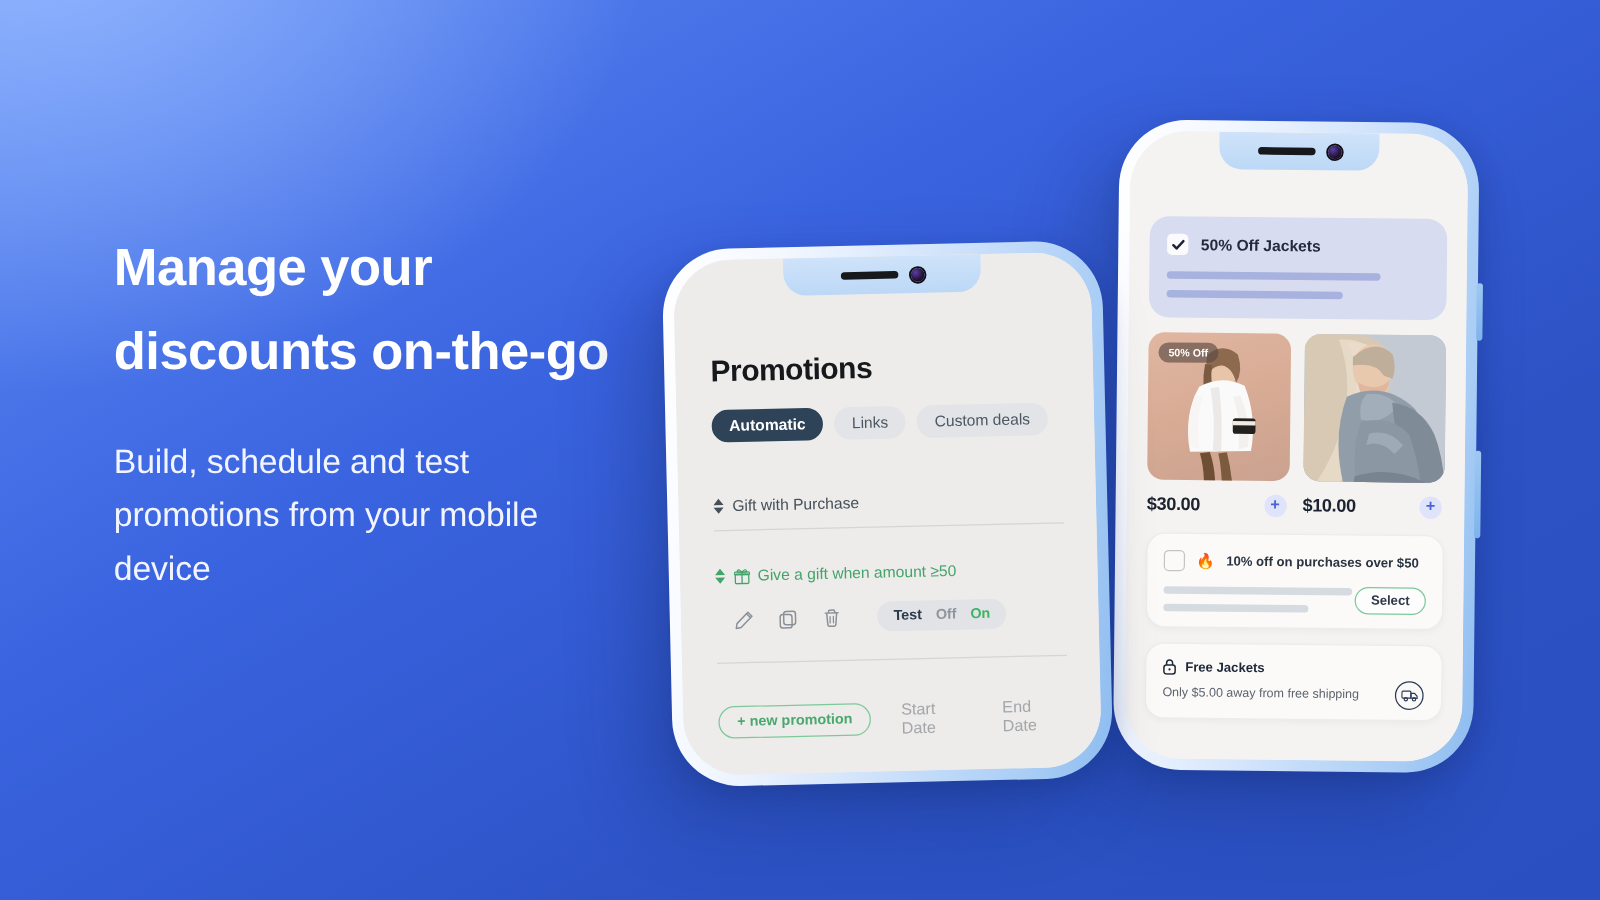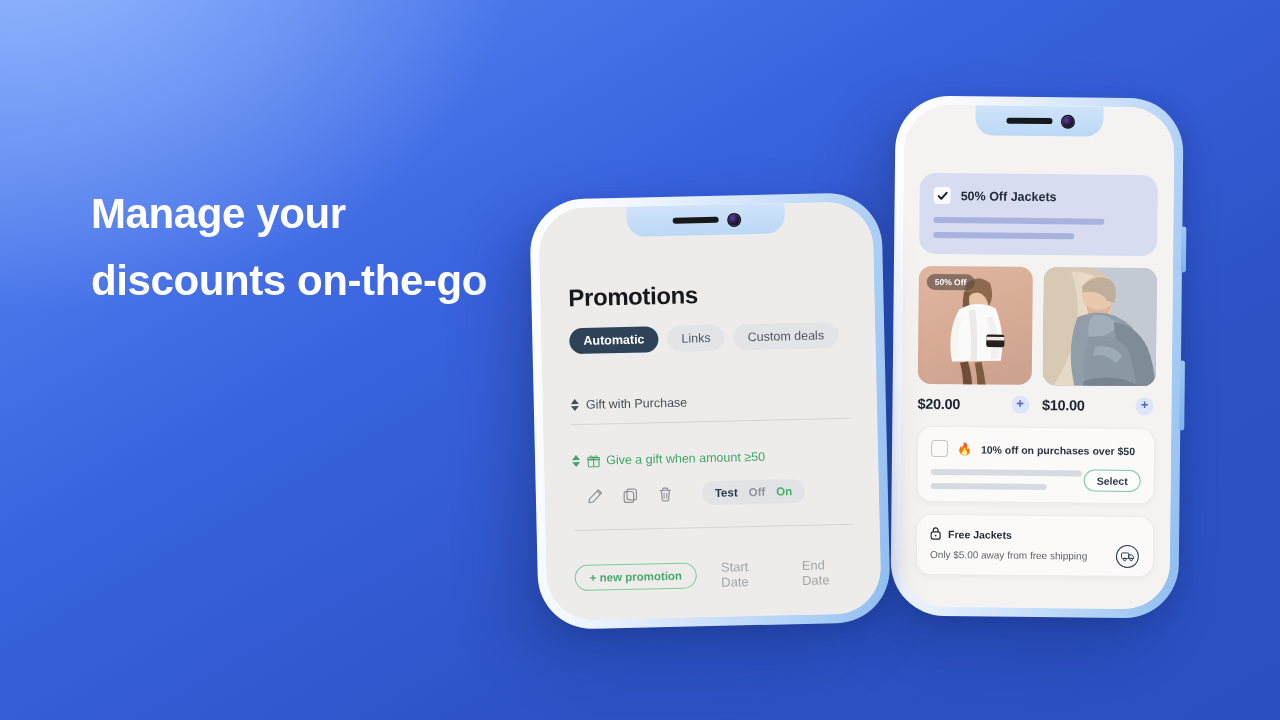--- a/index.html
+++ b/index.html
@@ -284,20 +284,21 @@
     background: #faf9f8;
   }
 </style>
 </head>
 <body>
 
 <div id="stage">
 
   <div id="hero">
     <h1>Manage your discounts on-the-go</h1>
+    <p>Build, schedule and test promotions from your mobile device</p>
   </div>
 
   <div class="phone" id="phone-right">
     <div class="side-btn" style="top:128px;height:46px;"></div>
     <div class="side-btn" style="top:262px;height:70px;"></div>
     <div class="phone-inner">
       <div class="notch">
         <div class="speaker"></div>
         <div class="camera"></div>
       </div>
@@ -329,21 +330,21 @@
                 <path d="M50 38 q3 20 2 45 l-6 1 q2 -24 -2 -45 z" fill="#eceae8"></path>
                 <path d="M33 44 q-6 18 -3 36 l7 2 q-4 -20 2 -37 z" fill="#f7f6f5"></path>
                 <path d="M65 44 q8 17 6 36 l-7 2 q2 -21 -4 -37 z" fill="#f3f1f0"></path>
                 <rect x="60" y="60" width="16" height="11" rx="2" fill="#23201e"></rect>
                 <rect x="60" y="62" width="16" height="3" fill="#efeae4"></rect>
                 <path d="M44 84 q5 14 4 34 l-8 0 q1 -20 -3 -33 z" fill="#6e4f36"></path>
                 <path d="M56 84 q4 15 5 34 l-8 0 q0 -20 -3 -33 z" fill="#7c5a3e"></path>
               </svg>
             </div>
             <div class="price-row">
-              <span class="price">$20.00</span>
+              <span class="price">$30.00</span>
               <span class="plus">+</span>
             </div>
           </div>
 
           <div class="prod">
             <div class="prod-img b">
               <svg class="fig" viewBox="0 0 100 118" preserveAspectRatio="xMidYMid slice" aria-hidden="true">
                 <rect width="100" height="118" fill="#c3cad3"></rect>
                 <path d="M22 0 q22 -4 36 10 q6 30 -4 60 q-12 26 -30 48 l-24 0 L0 0 z" fill="#d8c9b4"></path>
                 <path d="M24 4 q18 -2 28 12 q3 26 -6 52 q-10 24 -26 44 l-16 0 q18 -24 24 -52 q6 -30 -4 -56 z" fill="#e6d9c6"></path>

